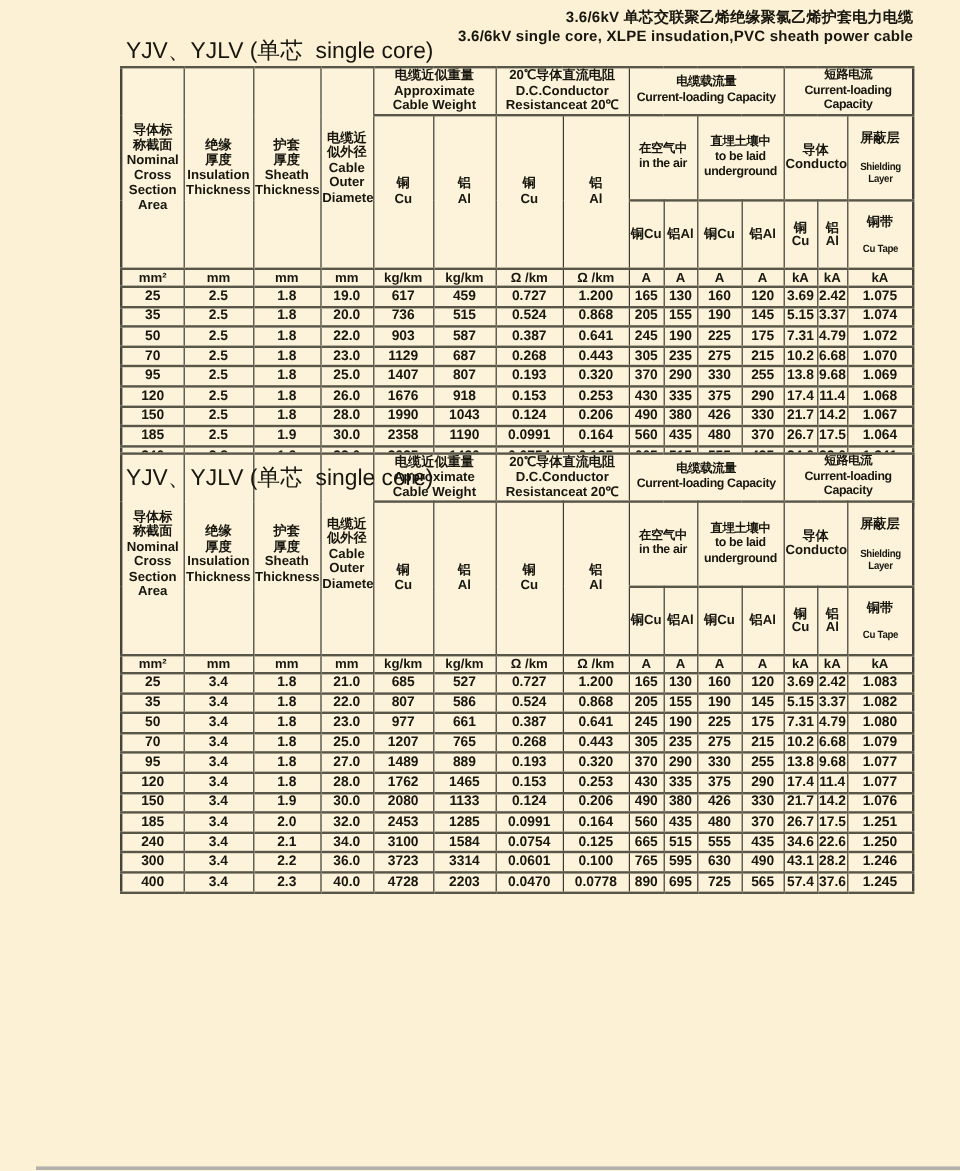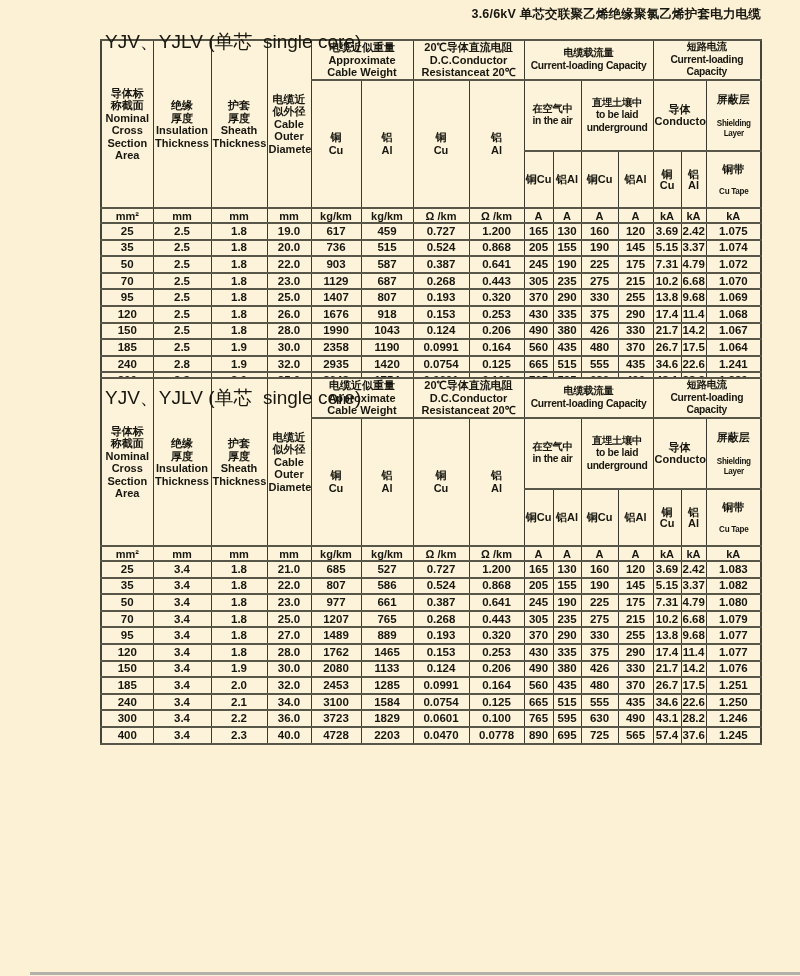--- a/index.html
+++ b/index.html
@@ -43,20 +43,21 @@
   .bottom-edge{
     position:absolute;left:30px;right:0;top:972px;height:3px;
     background:#b3b1ac;
   }
 </style>
 </head>
 <body>
 
 <div class="section" id="section-1">
   <div class="title-zh">3.6/6kV 单芯交联聚乙烯绝缘聚氯乙烯护套电力电缆</div>
+  <div class="title-en">3.6/6kV single core, XLPE insudation,PVC sheath power cable</div>
   <div class="series-label">YJV、YJLV (单芯  single core)</div>
   <table>
     <colgroup>
       <col style="width:52px">
         <col style="width:58px">
         <col style="width:56px">
         <col style="width:44px">
       <col style="width:50px">
         <col style="width:52px">
         <col style="width:56px">
@@ -604,21 +605,21 @@
           <td>34.6</td>
           <td>22.6</td>
           <td>1.250</td>
         </tr>
         <tr>
           <td>300</td>
           <td>3.4</td>
           <td>2.2</td>
           <td>36.0</td>
           <td>3723</td>
-          <td>1829</td>
+          <td>3314</td>
           <td>0.0601</td>
           <td>0.100</td>
           <td>765</td>
           <td>595</td>
           <td>630</td>
           <td>490</td>
           <td>43.1</td>
           <td>28.2</td>
           <td>1.246</td>
         </tr>

